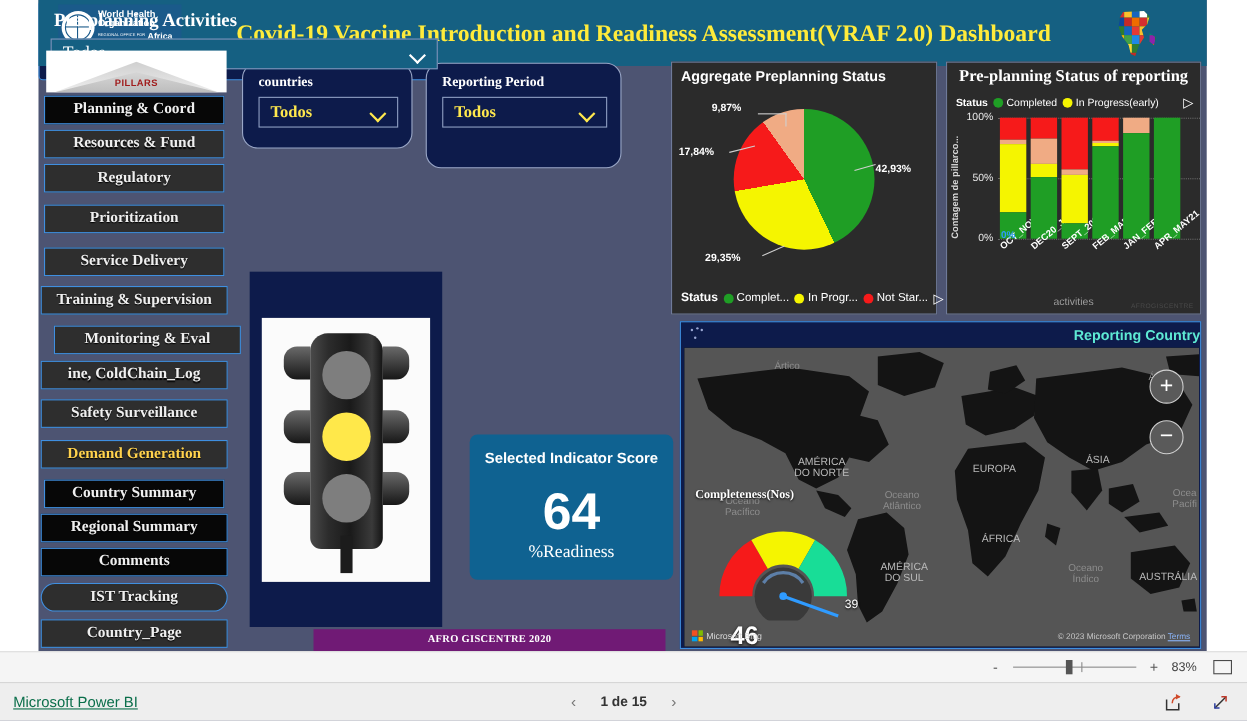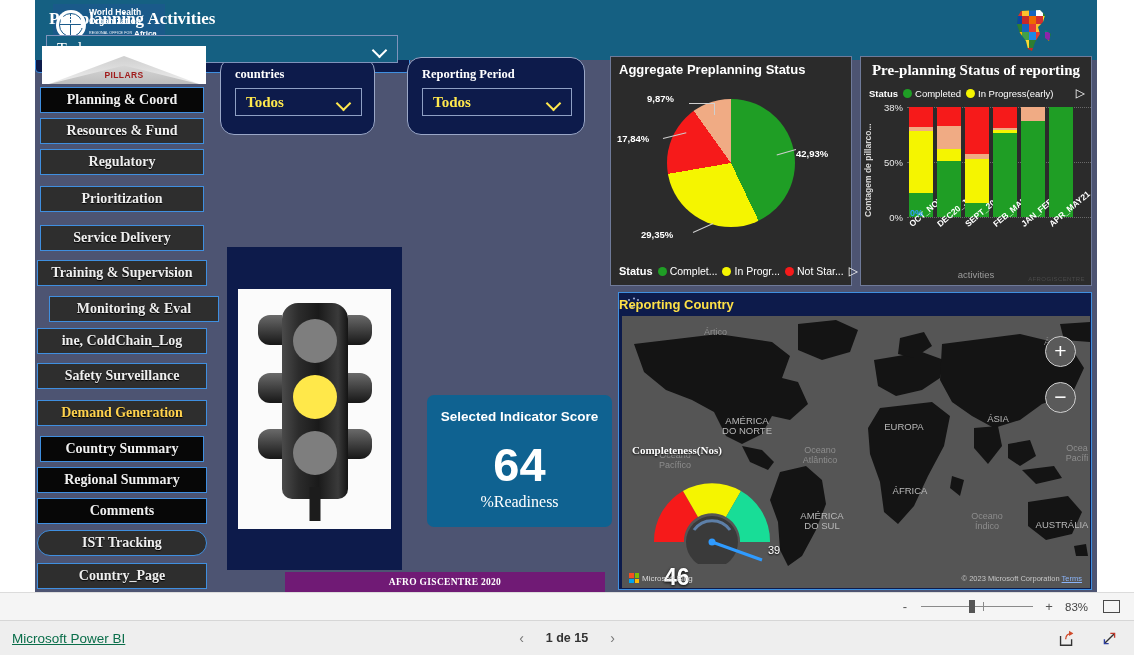--- a/index.html
+++ b/index.html
@@ -142,21 +142,21 @@
   .chev::before {
     content: ""; position: absolute; left: 1px; top: 0;
     width: 9px; height: 9px;
     border-right: 2px solid #ffe84d; border-bottom: 2px solid #ffe84d;
     transform: rotate(45deg);
   }
   .chev.white::before { border-color: #ffffff; }
 
   .slicer-countries { left: 185px; top: 57px; width: 155px; height: 78px; }
   .slicer-countries .s-box { top: 30px; width: 127px; height: 28px; }
-  .slicer-period { left: 372px; top: 57px; width: 178px; height: 78px; }
+  .slicer-period { left: 352px; top: 57px; width: 178px; height: 96px; }
   .slicer-period .s-box { top: 30px; width: 150px; height: 28px; }
 
   .slicer-activities {
     left: 192px; top: 147px; width: 375px; height: 73px;
     background: #0d1b4b; border: 1px solid #3f8fe0; border-radius: 4px;
   }
   .slicer-activities .a-label {
     position: absolute; left: 14px; top: 9px;
     color: #ffffff; font-family: "Liberation Serif", serif;
     font-size: 17px; font-weight: bold;
@@ -329,21 +329,21 @@
   }
 
   
   .map-panel {
     position: absolute; left: 583px; top: 292px;
     width: 474px; height: 298px;
     background: #0d1b4b; border: 1px solid #3f8fe0;
   }
   .map-title {
     position: absolute; left: 0; right: 0; top: 4px;
-    text-align: left; color: #fde047;
+    text-align: right; color: #5eead4;
     font-size: 13px; font-weight: bold;
   }
   .map-dots { position: absolute; left: 6px; top: 3px; width: 26px; height: 16px; }
   .map-area {
     position: absolute; left: 3px; top: 23px;
     width: 468px; height: 272px;
     background: #0f172a;
     overflow: hidden;
   }
   .ocean-lbl {
@@ -443,20 +443,21 @@
           <div class="who-emblem"></div>
           <div class="who-text">
             <div class="l1">World Health</div>
             <div class="l2">Organization</div>
             <div>
               <span class="l3">REGIONAL OFFICE FOR</span><span class="l4">Africa</span>
             </div>
           </div>
         </div>
 
+        <div class="header-title">Covid-19 Vaccine Introduction and Readiness Assessment(VRAF 2.0) Dashboard</div>
 
         <svg class="africa-flags" viewBox="0 0 52 46">
           <defs>
             <clipPath id="afr">
               <path d="M14 3 L33 2 L38 7 L36 14 L31 19 L33 26 L28 34 L25 43 L21 41 L19 33 L13 25 L10 16 L11 8 Z
                        M38 22 L44 26 L42 33 L38 30 Z"></path>
             </clipPath>
           </defs>
           <g clip-path="url(#afr)">
             <rect x="0" y="0" width="52" height="46" fill="#1f7a3a"></rect>
@@ -572,21 +573,21 @@
           <span class="lg-arrow">▷</span>
         </div>
 
         <div class="yaxis-title">Contagem de pillarco...</div>
 
         <div class="plot">
           <div class="gridline" style="top:0;"></div>
           <div class="gridline" style="top:55px;"></div>
           <div class="gridline" style="top:110px;"></div>
 
-          <span class="ytick" style="top:0;">38%</span>
+          <span class="ytick" style="top:0;">100%</span>
           <span class="ytick" style="top:55px;">50%</span>
           <span class="ytick" style="top:110px;">0%</span>
 
           <div class="bar" style="left:2px; height:110px;">
             <div class="seg" style="height:24.2px; background:#1f9e25"></div>
             <div class="seg" style="height:61.6px; background:#f5f500"></div>
             <div class="seg" style="height:4.4px; background:#f0ab84"></div>
             <div class="seg" style="height:19.8px; background:#f61a1a"></div>
             <span class="xlbl" style="left:-2px;">OCT_NOV_2020</span>
           </div>

